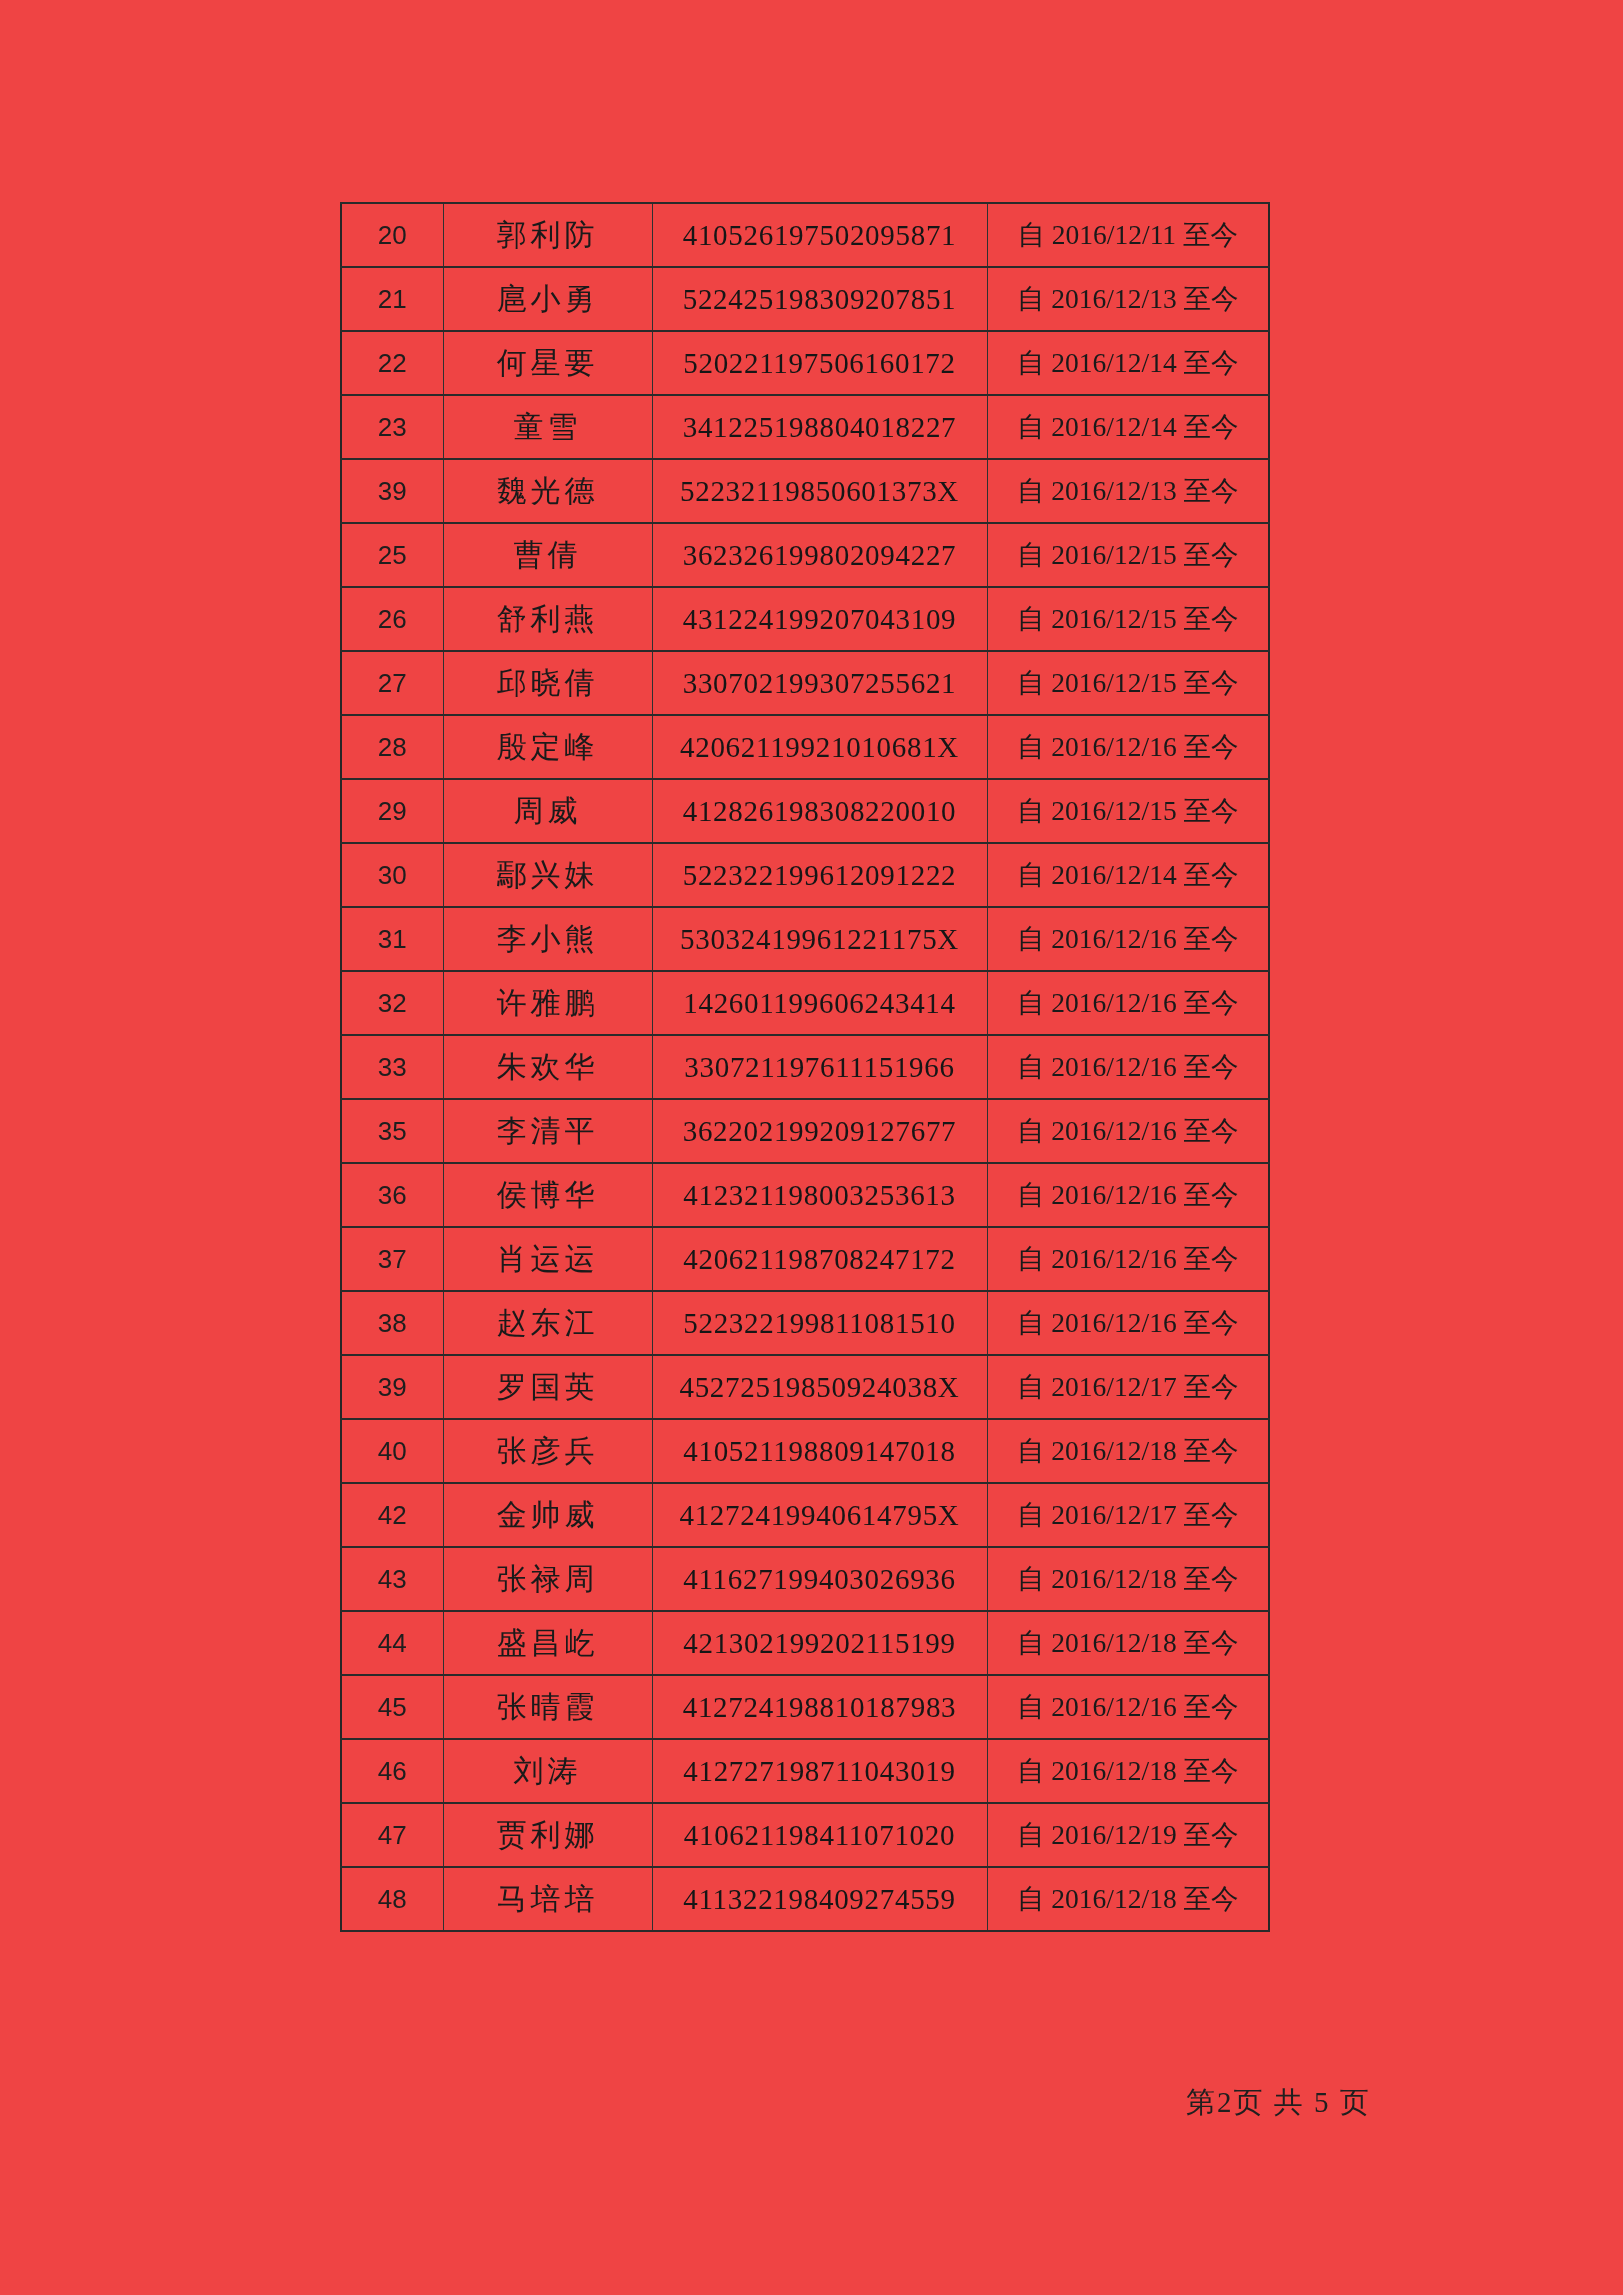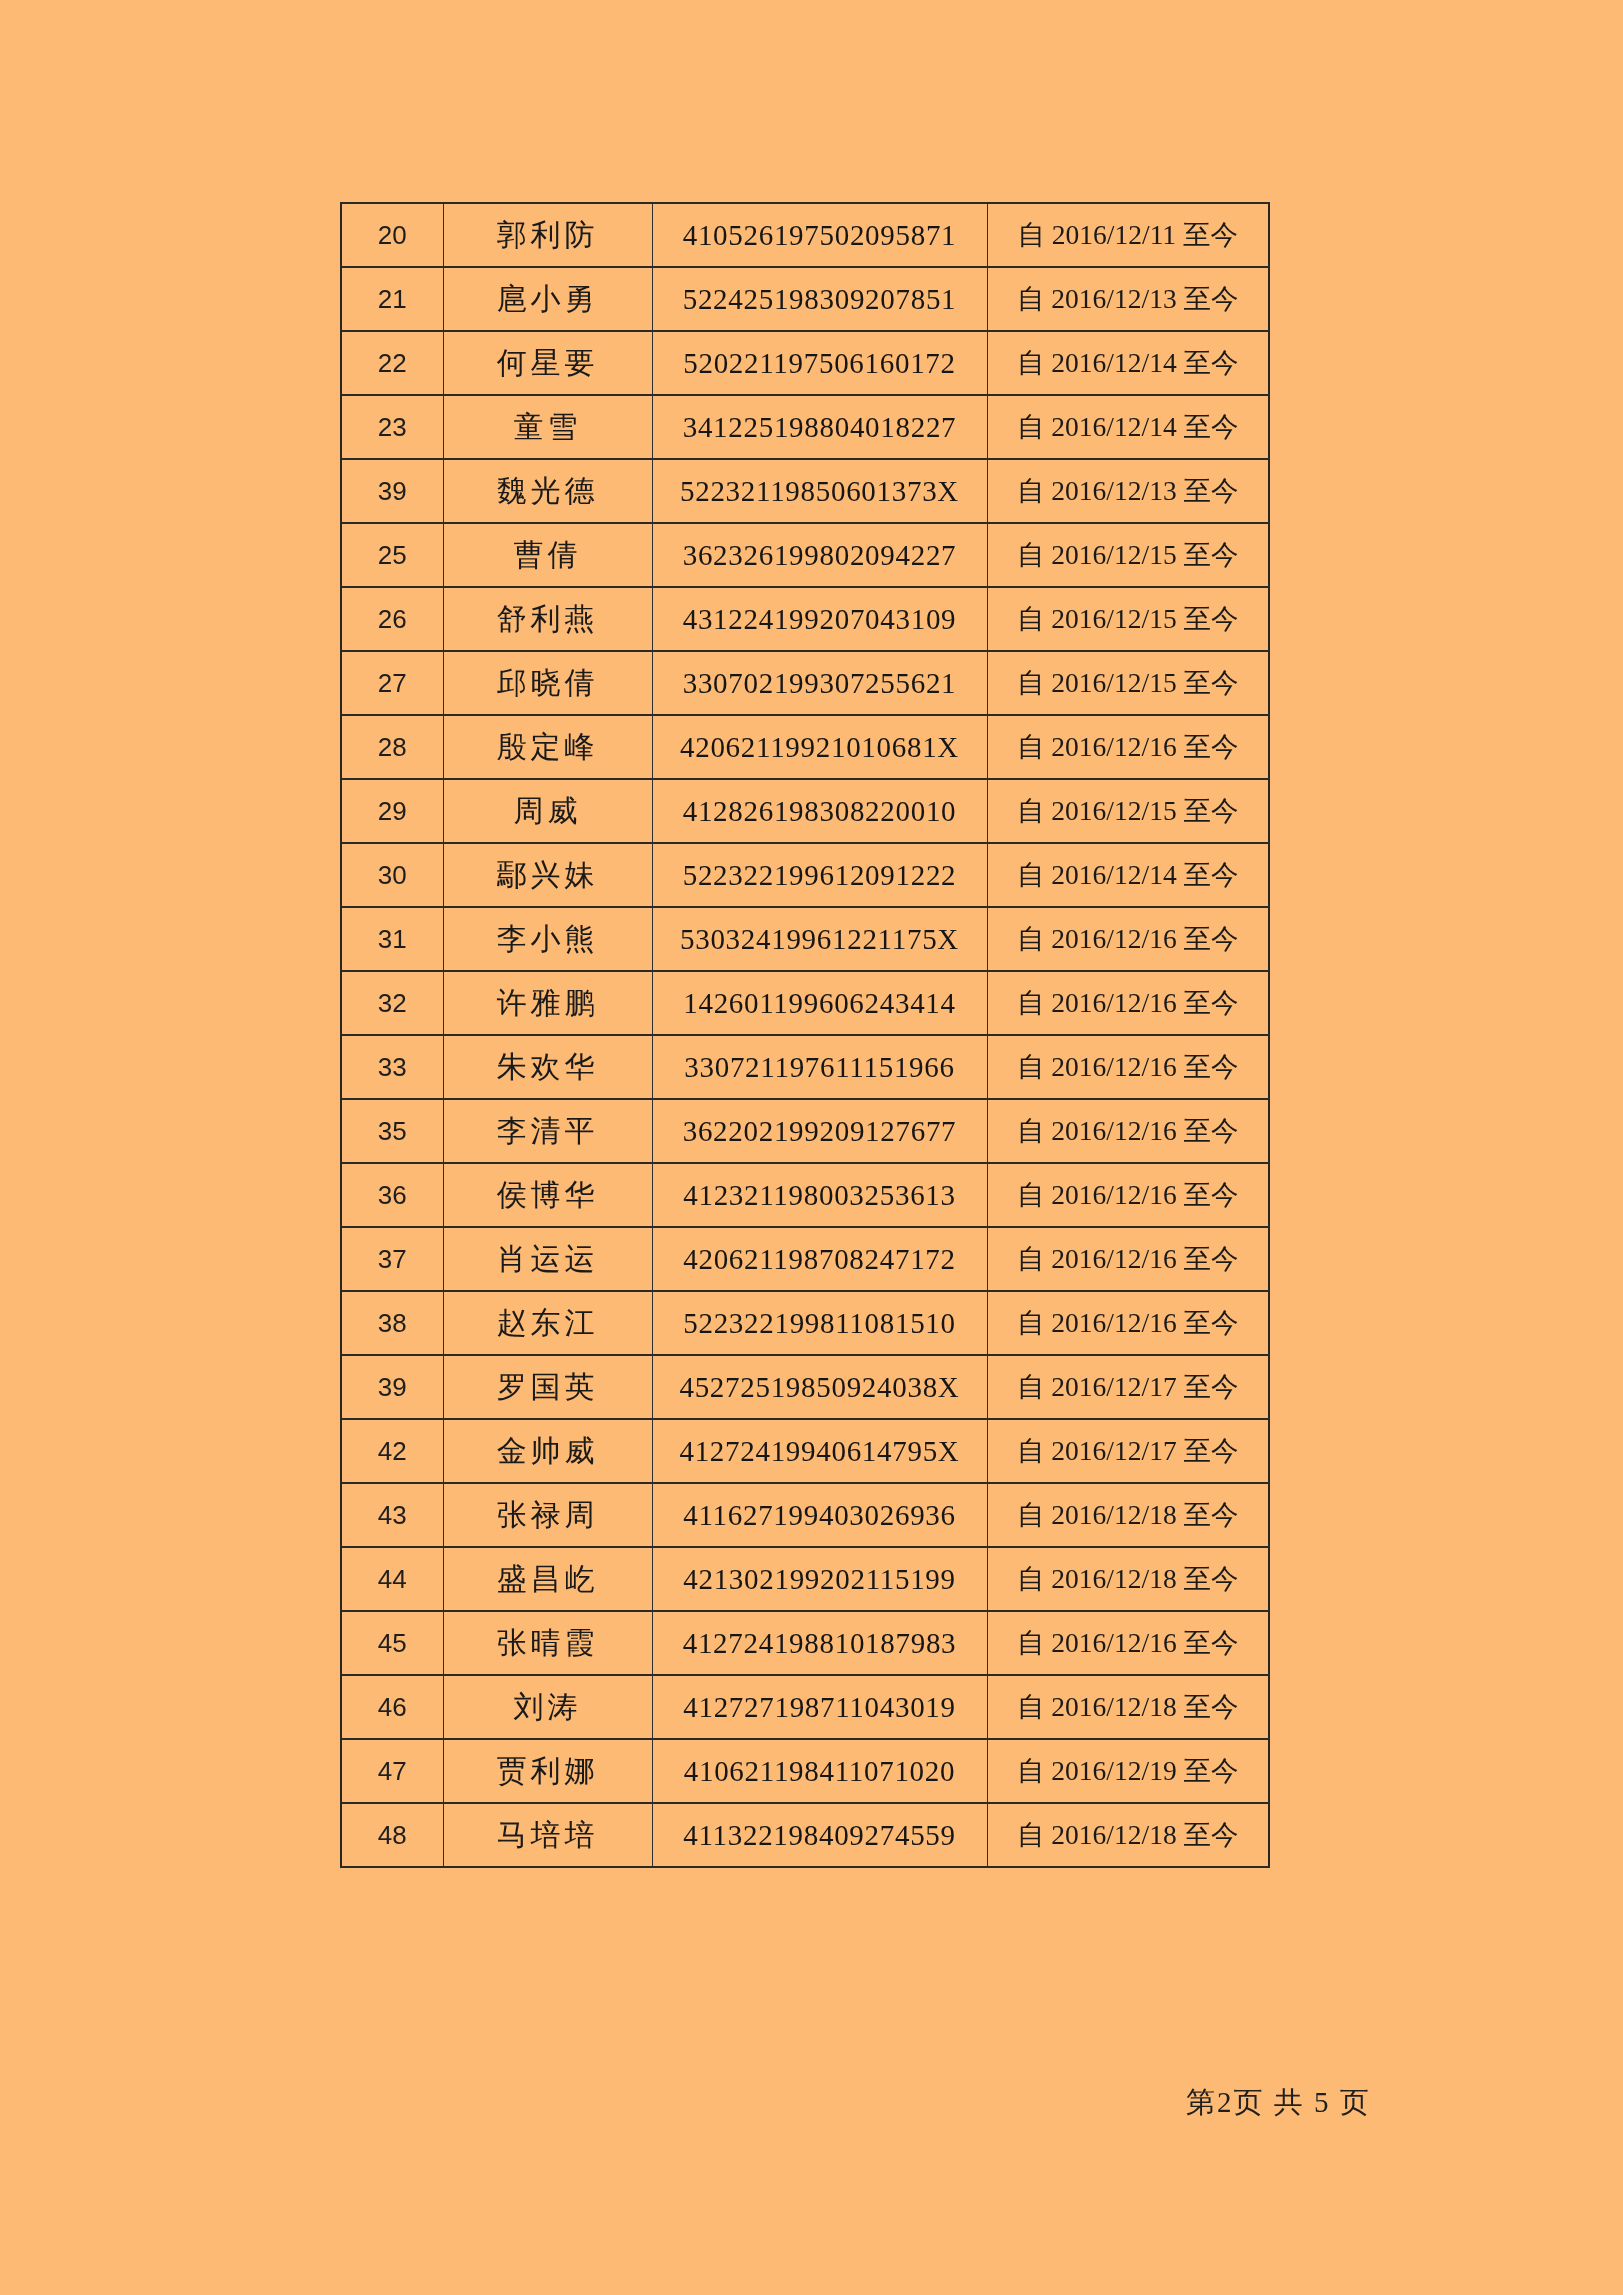--- a/index.html
+++ b/index.html
@@ -10,21 +10,21 @@
     width: 1623px;
     height: 2295px;
     background: #ffffff;
     position: relative;
     font-family: "Liberation Serif", serif;
     color: #1c1c1c;
   }
   .page {
     position: absolute;
     inset: 0;
-    background: #fdba74;
+    background: #ef4444;
     padding-left: 18px;
   }
   table.records {
     position: absolute;
     left: 340px;
     top: 202px;
     width: 929px;
     border-collapse: collapse;
     table-layout: fixed;
     border: 2.6px solid #262626;
@@ -214,20 +214,26 @@
     <td class="c-period">自 2016/12/16 至今</td>
   </tr>
 
   <tr>
     <td class="c-no">39</td>
     <td class="c-name">罗国英</td>
     <td class="c-id">45272519850924038X</td>
     <td class="c-period">自 2016/12/17 至今</td>
   </tr>
 
+  <tr>
+    <td class="c-no">40</td>
+    <td class="c-name">张彦兵</td>
+    <td class="c-id">410521198809147018</td>
+    <td class="c-period">自 2016/12/18 至今</td>
+  </tr>
 
 
   <tr>
     <td class="c-no">42</td>
     <td class="c-name">金帅威</td>
     <td class="c-id">41272419940614795X</td>
     <td class="c-period">自 2016/12/17 至今</td>
   </tr>
 
   <tr>

